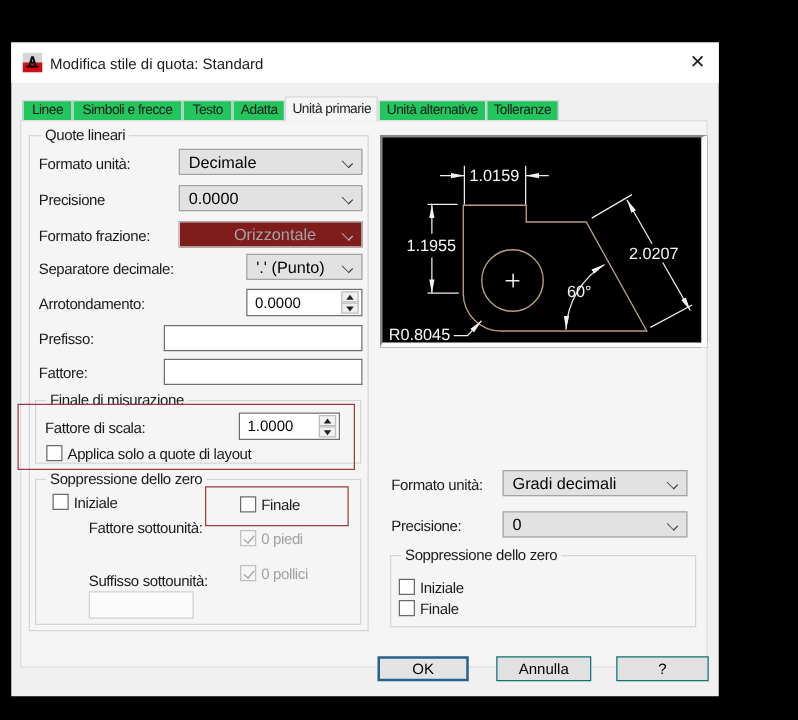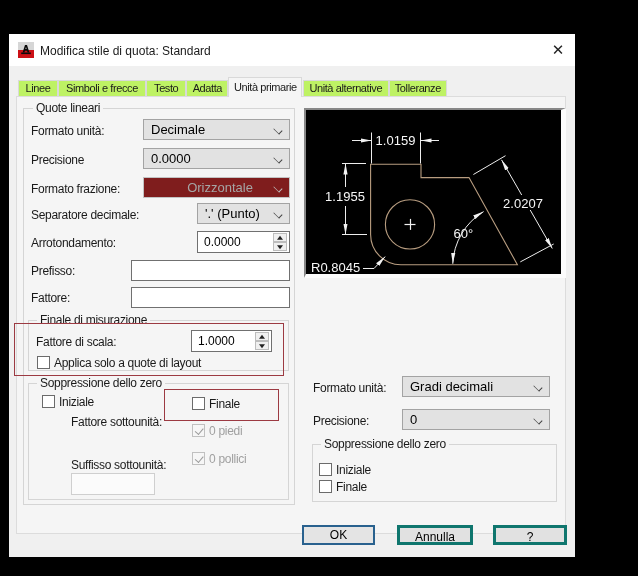--- a/index.html
+++ b/index.html
@@ -3,21 +3,21 @@
 <style>
 *{margin:0;padding:0;box-sizing:border-box;}
 html,body{width:638px;height:576px;background:#000;font-family:"Liberation Sans",sans-serif;}
 #page{position:relative;width:638px;height:576px;background:#000;overflow:hidden;filter:contrast(1.001);}
 .abs{position:absolute;}
 #dlg{left:9px;top:19px;width:566px;height:523px;background:#f0f0f0;margin-top:15px;}
 #titlebar{left:0;top:0;width:566px;height:32px;background:#ffffff;}
 #title{left:31px;top:10px;font-size:12px;color:#1a1a1a;}
 #closex{left:536px;top:5px;width:26px;height:22px;font-size:15px;color:#222;text-align:center;line-height:22px;font-weight:400;}
 
-.tab{top:45.5px;height:16px;background:#bef264;border:1px solid #d9d9d9;border-bottom:none;font-size:11px;letter-spacing:-0.4px;color:#1a1a1a;text-align:center;line-height:15px;white-space:nowrap;overflow:hidden;}
+.tab{top:45.5px;height:16px;background:#22c55e;border:1px solid #d9d9d9;border-bottom:none;font-size:11px;letter-spacing:-0.4px;color:#1a1a1a;text-align:center;line-height:15px;white-space:nowrap;overflow:hidden;}
 .tab.active{top:42.5px;height:20px;background:#f5f5f5;z-index:3;line-height:18px;}
 #panel{left:7.3px;top:61.5px;width:549.5px;height:438.5px;background:#f5f5f5;border:1px solid #dcdcdc;}
 
 .group{border:1px solid #d5d5d5;}
 .glabel{position:absolute;top:-7px;font-size:12px;color:#1a1a1a;background:#f5f5f5;padding:0 3px;line-height:13px;white-space:nowrap;letter-spacing:-0.3px;}
 .lbl{font-size:12px;color:#1a1a1a;white-space:nowrap;letter-spacing:-0.3px;}
 .combo{height:21px;background:#e2e2e2;border:1px solid #a3a3a3;font-size:13px;color:#000;line-height:19px;padding-left:7px;white-space:nowrap;}
 .combo .chev{position:absolute;right:7px;top:5.5px;width:8px;height:8px;border-right:1.4px solid #3f3f3f;border-bottom:1.4px solid #3f3f3f;transform:rotate(45deg) scale(1,0.62);transform-origin:center;}
 .combo.dis{color:#a5a5a5;border-color:#c3c3c3;background:#7f1d1d;text-align:center;}
 .combo.dis .chev{border-color:#c2c2c2;}
@@ -32,21 +32,21 @@
 .spin.dis{background:#f8f8f8;border-color:#cccccc;color:#a0a0a0;}
 .spin.dis .sb{border-color:#d6d6d6;background:#f4f4f4;}
 .spin.dis .sb.up:after{border-bottom-color:#aaa;}
 .spin.dis .sb.dn:after{border-top-color:#aaa;}
 .txt{height:21px;background:#fff;border:1px solid #707070;}
 .txt.dis{background:#fbfbfb;border-color:#cfcfcf;}
 .cb{width:13px;height:13px;background:#fff;border:1px solid #6b6b6b;}
 .cb.dis{background:#f6f6f6;border-color:#c0c0c0;}
 .cb.dis:after{content:"";position:absolute;left:2px;top:3px;width:7px;height:3.5px;border-left:1.6px solid #9a9a9a;border-bottom:1.6px solid #9a9a9a;transform:rotate(-50deg);}
 .redbox{border:1.6px solid #9c3a42;z-index:5;}
-.btn{top:491px;height:20px;background:#e1e1e1;border:3px solid #0f766e;font-size:12px;color:#000;text-align:center;line-height:18px;}
+.btn{top:491px;height:20px;background:#e1e1e1;border:1px solid #0f766e;font-size:12px;color:#000;text-align:center;line-height:18px;}
 .btn.def{border:2px solid #29618e;line-height:16px;background:#e4e4e4;}
 </style></head>
 <body>
 <div id="page">
  <div id="dlg" class="abs">
   <div id="titlebar" class="abs"></div>
   <div class="abs" id="appicon" style="left:9px;top:8px;width:16px;height:16px;">
     <svg width="16" height="16" viewBox="0 0 16 16">
       <rect x="0" y="0" width="16" height="16" fill="#d6d6d6"></rect>
       <rect x="0" y="8" width="16" height="8" fill="#cc1016"></rect>

